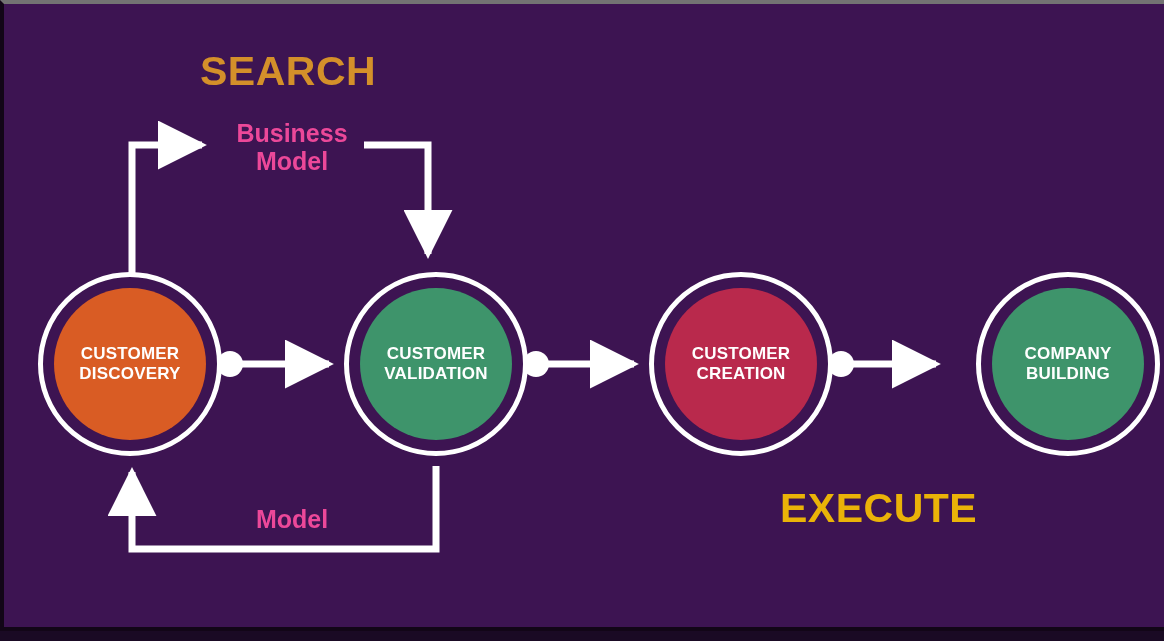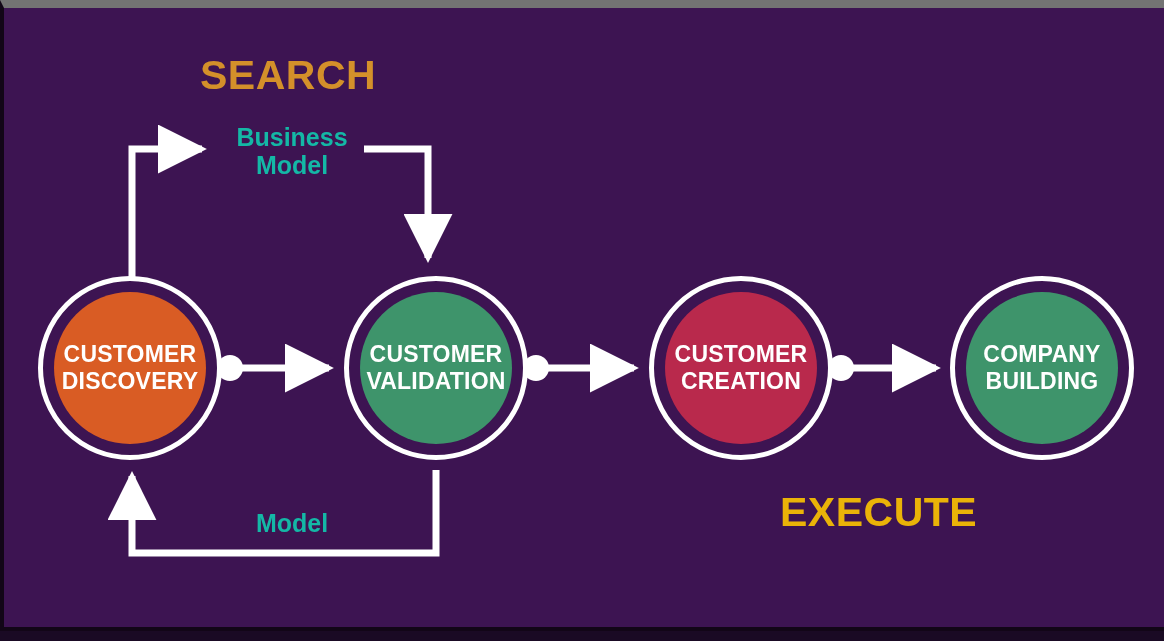--- a/index.html
+++ b/index.html
@@ -9,21 +9,21 @@
   }
   body {
     font-family: "Liberation Sans", sans-serif;
   }
   #stage {
     position: relative;
     width: 1164px;
     height: 631px;
     background: #3d1452;
     overflow: hidden;
-    border-top: 8px solid #737373;
+    border-top: 4px solid #737373;
     border-left: 4px solid #120617;
     border-bottom: 4px solid #120617;
     box-sizing: border-box;
   }
   #svg-layer {
     position: absolute;
     inset: 0;
     width: 1164px;
     height: 641px;
   }
@@ -40,21 +40,21 @@
     top: 44px;
     font-size: 41px;
   }
   #label-execute {
     left: 776px;
     top: 481px;
     font-size: 41px;
   }
   .edge-label {
     position: absolute;
-    color: #14b8a6;
+    color: #ec4899;
     font-weight: bold;
     text-align: center;
     white-space: pre-line;
     line-height: 1.12;
     user-select: none;
   }
   #label-business-model {
     left: 218px;
     top: 115px;
     width: 140px;
@@ -81,21 +81,21 @@
     right: 11px;
     bottom: 11px;
     border-radius: 50%;
     display: flex;
     align-items: center;
     justify-content: center;
   }
   .node-label {
     color: #ffffff;
     font-weight: bold;
-    font-size: 23px;
+    font-size: 17px;
     line-height: 1.18;
     text-align: center;
     letter-spacing: 0.2px;
     white-space: pre-line;
     user-select: none;
   }
 </style>
 </head>
 <body>
 
@@ -156,20 +156,20 @@
     </div>
   </div>
 
   <div class="node" id="node-2" style="width: 184px; height: 184px; left: 645px; top: 268px; border-color: rgb(255, 255, 255);">
     <div class="node-fill" id="node-fill-2" style="background: rgb(185, 41, 76);">
       <span class="node-label">CUSTOMER
 CREATION</span>
     </div>
   </div>
 
-  <div class="node" id="node-3" style="width: 184px; height: 184px; left: 946px; top: 268px; border-color: rgb(255, 255, 255);">
+  <div class="node" id="node-3" style="width: 184px; height: 184px; left: 972px; top: 268px; border-color: rgb(255, 255, 255);">
     <div class="node-fill" id="node-fill-3" style="background: rgb(62, 148, 107);">
       <span class="node-label">COMPANY
 BUILDING</span>
     </div>
   </div>
 
 </div>
 
 </body></html>

